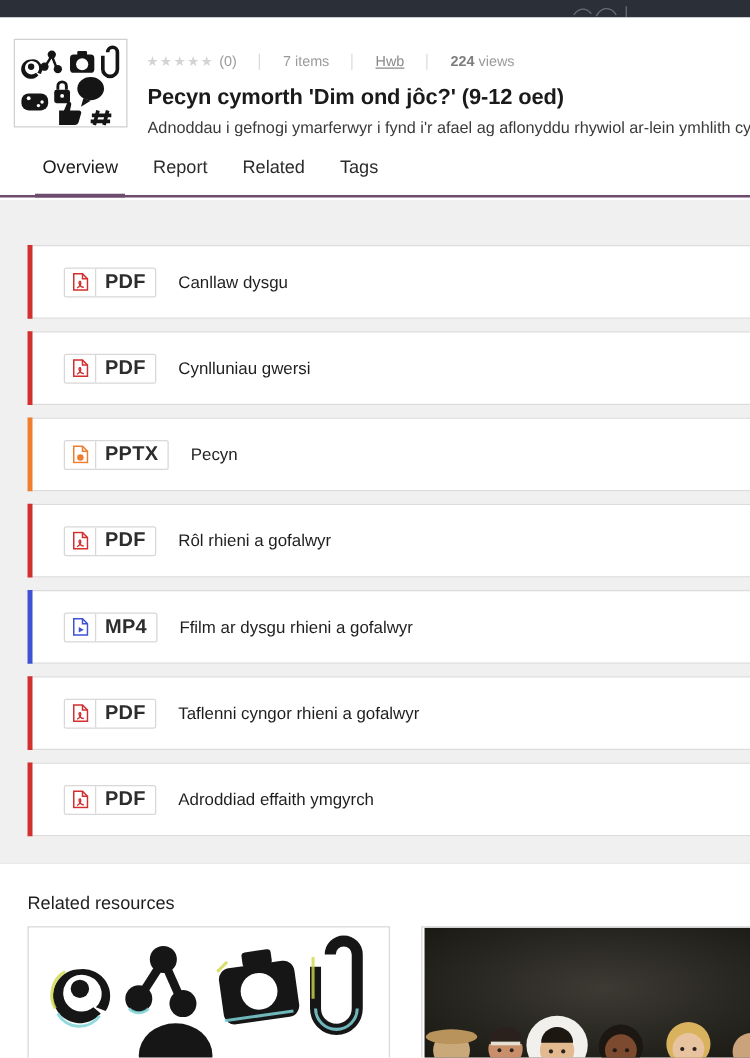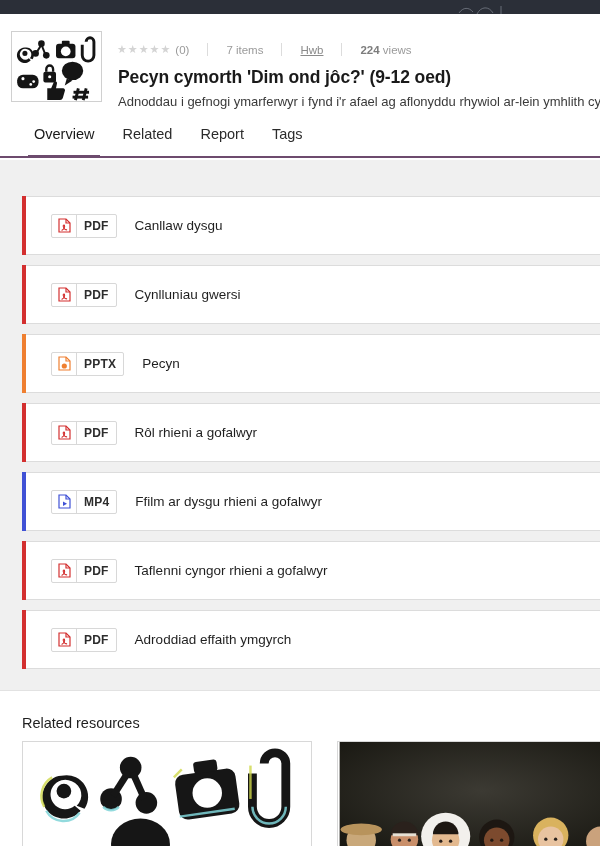--- a/index.html
+++ b/index.html
@@ -117,21 +117,21 @@
   }
   .badge-icon {
     width: 25px;
     display: flex; align-items: center; justify-content: center;
     border-right: 1px solid #d8d8d8;
   }
   .badge-icon svg { display: block; }
   .badge-text {
     display: flex; align-items: center; justify-content: center;
     padding: 8px 7px;
-    font-size: 12px; font-weight: bold; color: #2d2d2d;
+    font-size: 16px; font-weight: bold; color: #2d2d2d;
     letter-spacing: .2px;
   }
   .file-name {
     margin-left: 18px;
     font-size: 13.5px; color: #1f1f1f;
     white-space: nowrap;
   }
 
   
   .related {
@@ -227,22 +227,22 @@
       <span class="meta-sep"></span>
       <span class="meta-views"><b>224</b> <span>views</span></span>
     </div>
 
     <div class="title">Pecyn cymorth 'Dim ond jôc?' (9-12 oed)</div>
     <div class="subtitle">Adnoddau i gefnogi ymarferwyr i fynd i'r afael ag aflonyddu rhywiol ar-lein ymhlith cy</div>
   </div>
 
   <div class="tabs">
     <div class="tab active">Overview</div>
+    <div class="tab">Report</div>
     <div class="tab">Related</div>
-    <div class="tab">Report</div>
     <div class="tab">Tags</div>
   </div>
 
   <div class="panel">
     <div class="file-list" id="file-list">
         <div class="file-card">
           <div class="accent" style="background: rgb(211, 47, 47);"></div>
           <div class="badge">
             <div class="badge-icon">
               <svg width="13" height="15" viewBox="0 0 13 15">

